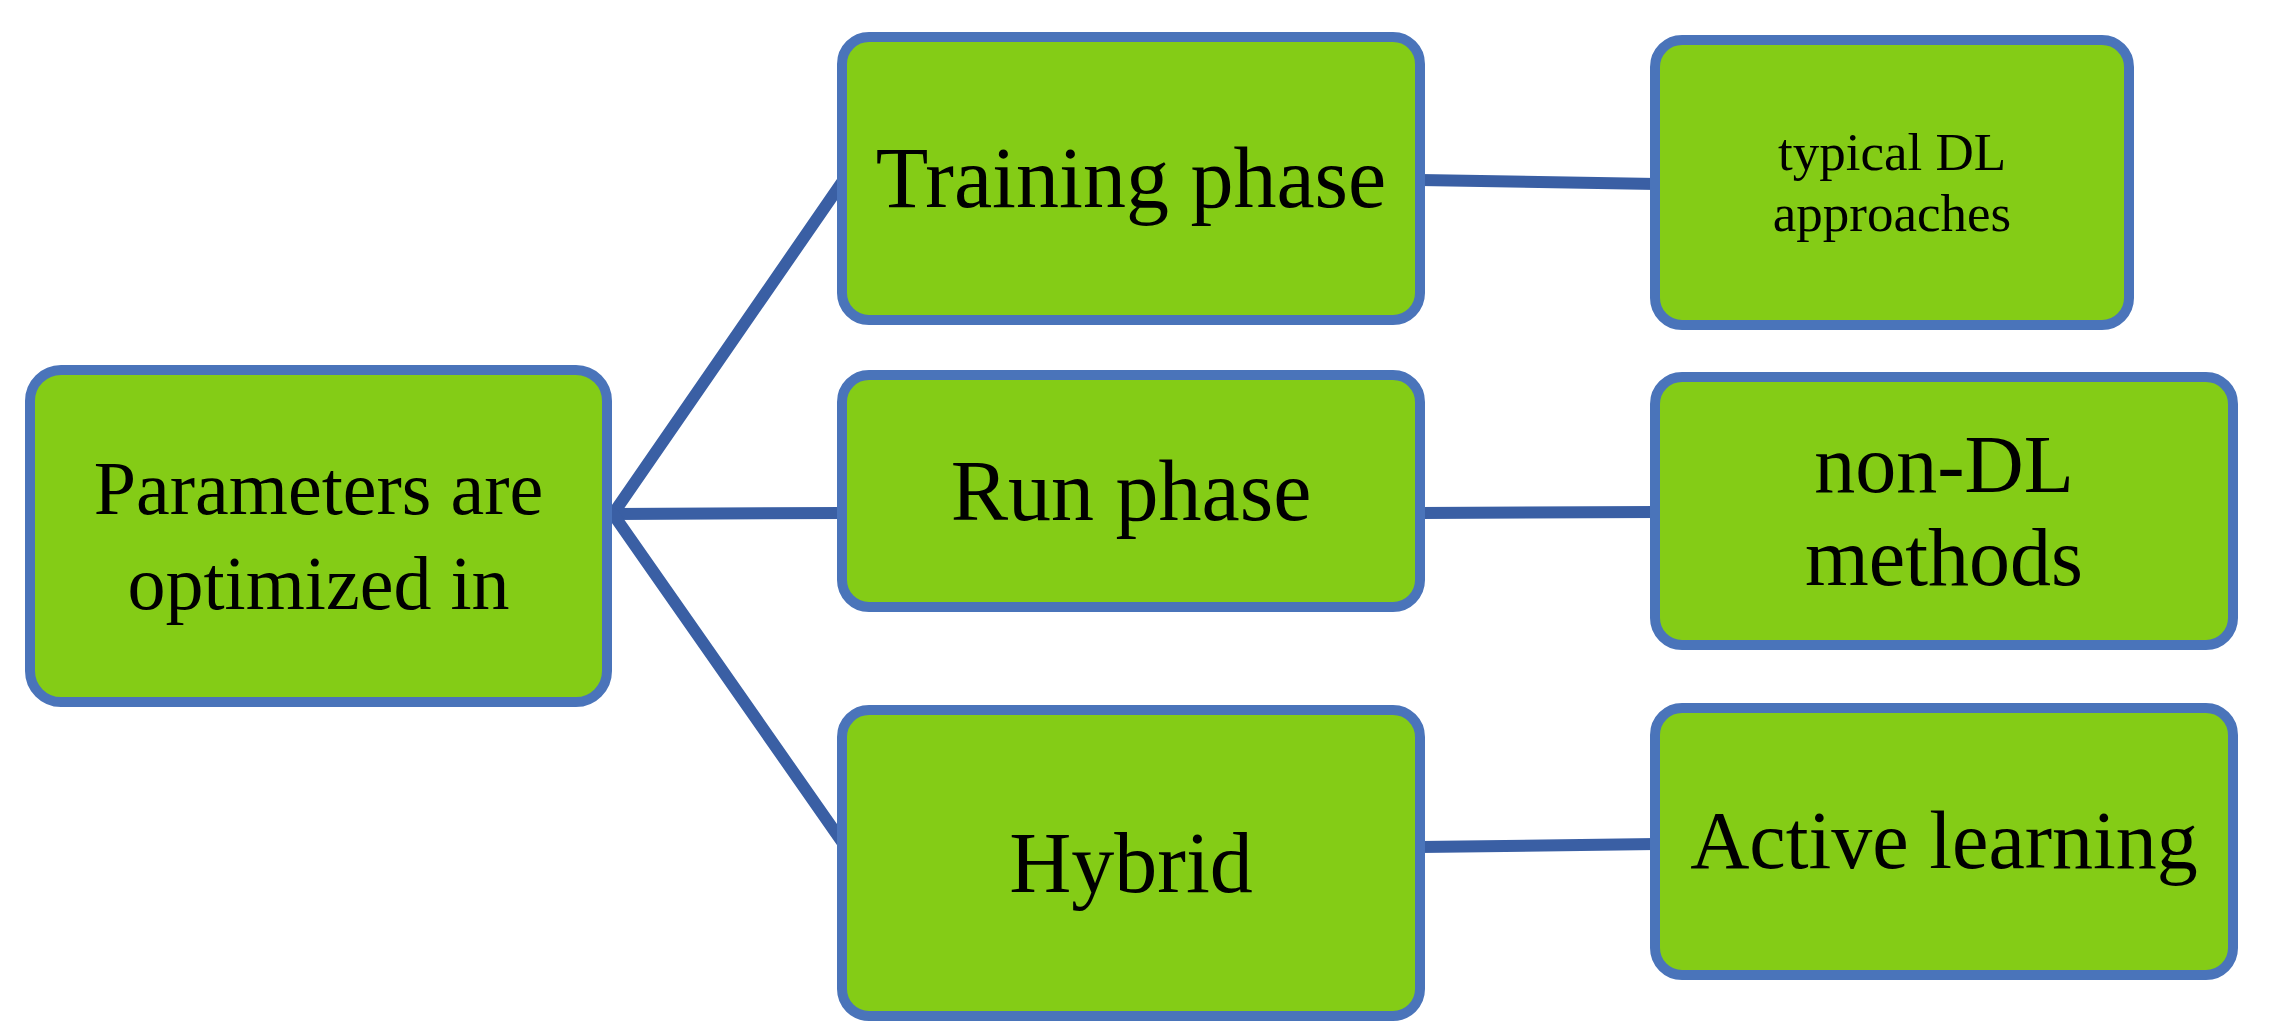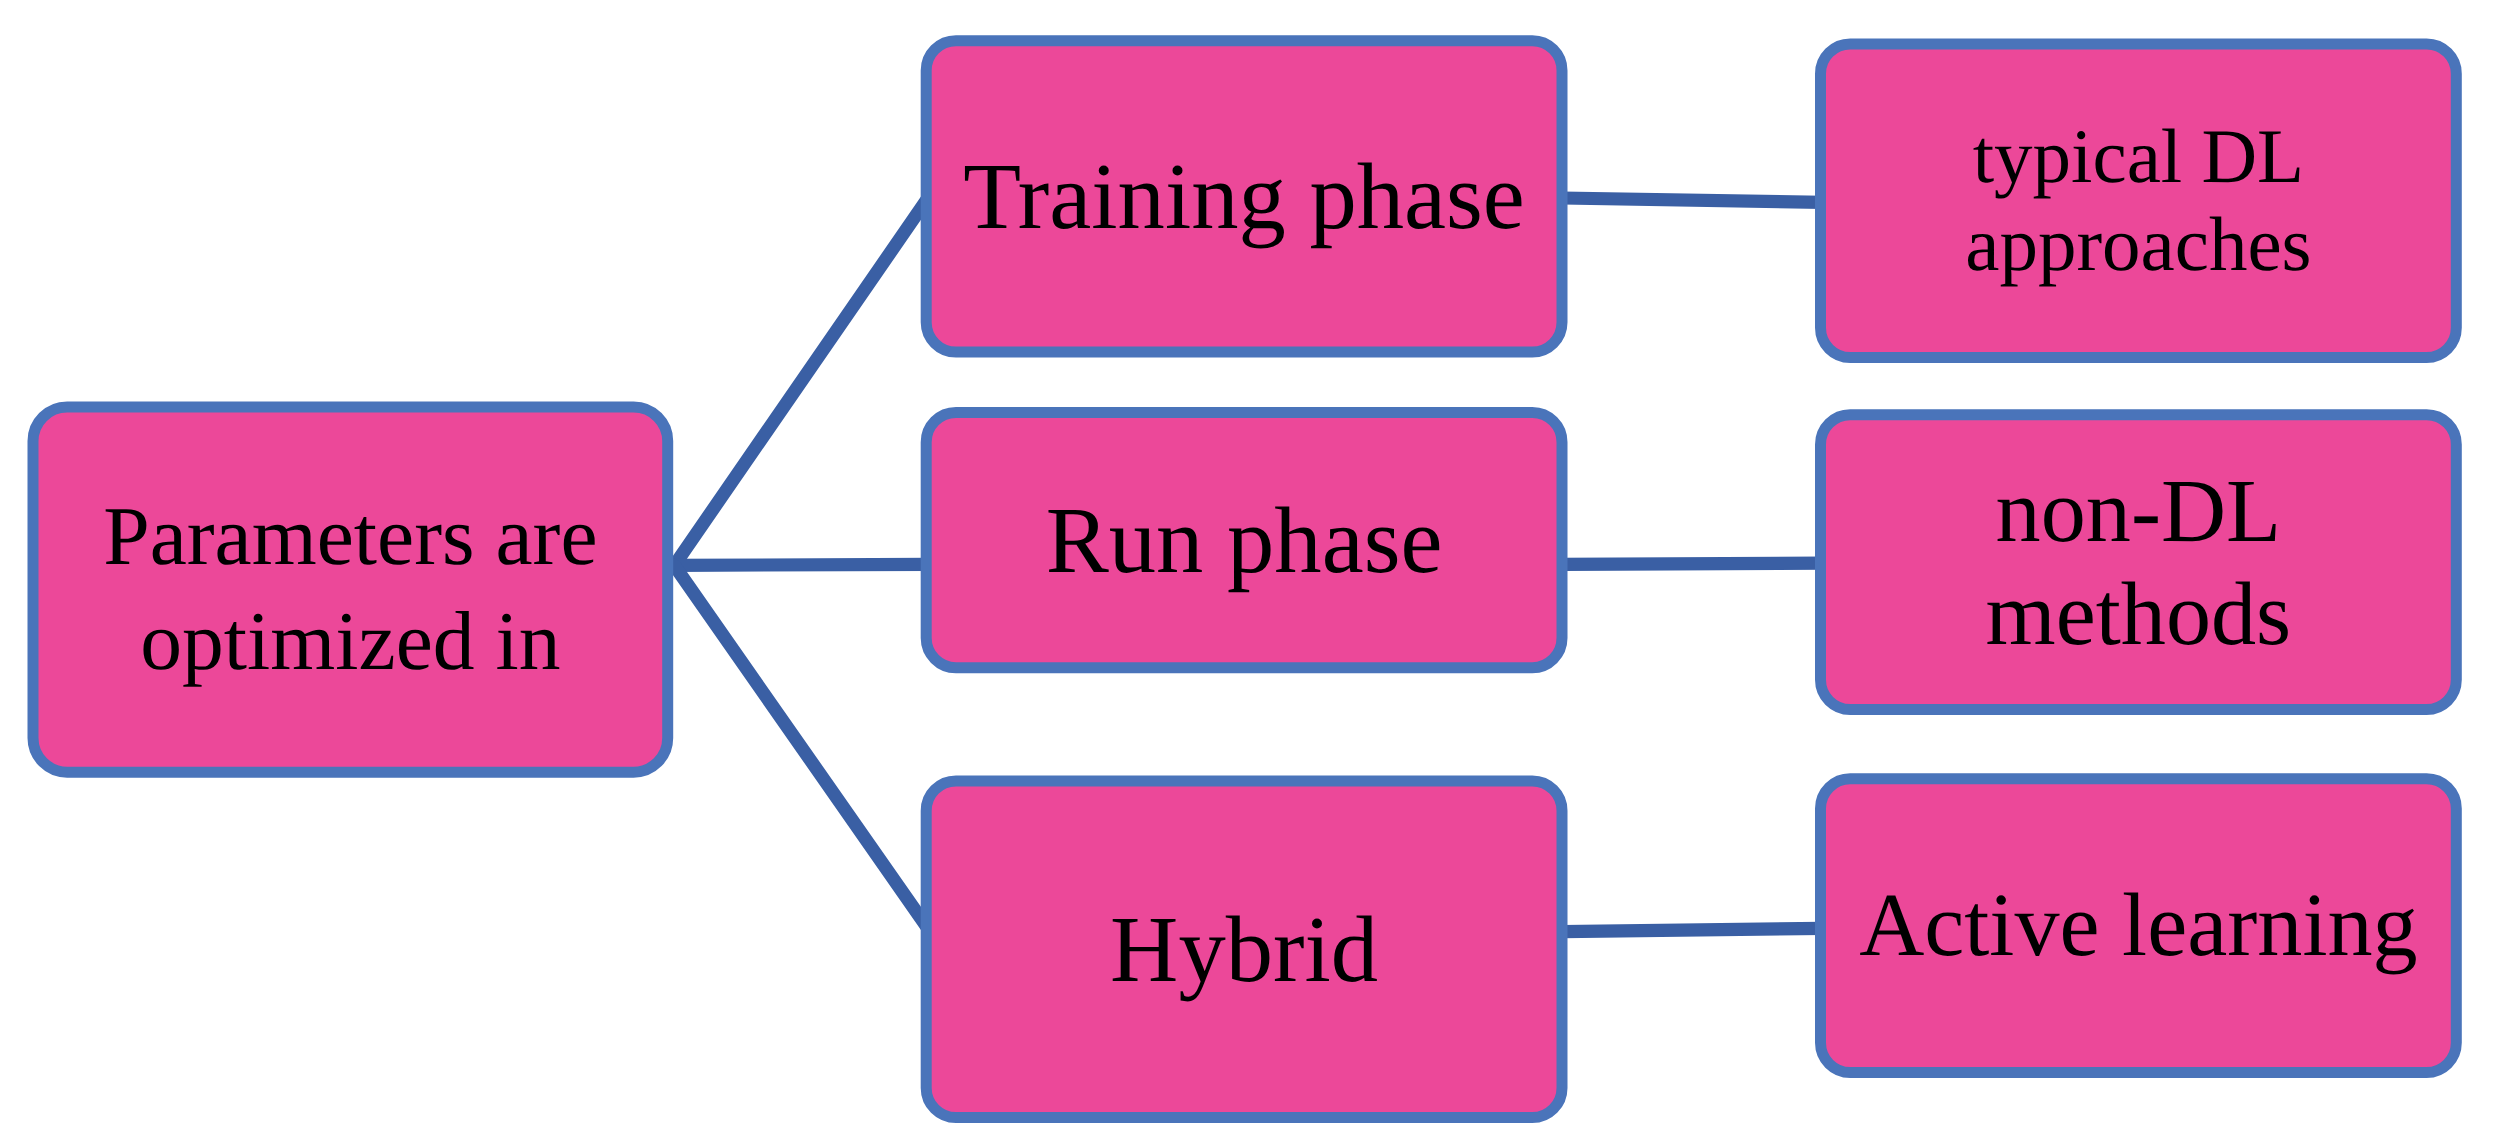--- a/index.html
+++ b/index.html
@@ -23,36 +23,36 @@
     height: 1024px;
   }
   .connectors line {
     stroke: var(--connector, #3A5FA4);
     stroke-width: 12;
     stroke-linecap: round;
   }
   .box {
     position: absolute;
     box-sizing: border-box;
-    background: #ec4899;
+    background: #84cc16;
     border: 10px solid var(--box-border, #4A74BA);
     border-radius: 32px;
     display: flex;
     align-items: center;
     justify-content: center;
     text-align: center;
     color: var(--text, #000000);
   }
   .label { display: block; }
 
   .box-root     { left: 25px;   top: 365px; width: 587px; height: 342px; font-size: 76px; line-height: 1.25; border-radius: 36px; }
   .box-training { left: 837px;  top: 32px;  width: 588px; height: 293px; font-size: 86px; line-height: 1.1; }
   .box-run      { left: 837px;  top: 370px; width: 588px; height: 242px; font-size: 86px; line-height: 1.1; }
   .box-hybrid   { left: 837px;  top: 705px; width: 588px; height: 316px; font-size: 86px; line-height: 1.1; }
-  .box-typical  { left: 1650px; top: 35px;  width: 588px; height: 295px; font-size: 70px; line-height: 1.14; }
+  .box-typical  { left: 1650px; top: 35px;  width: 484px; height: 295px; font-size: 53px; line-height: 1.14; }
   .box-nondl    { left: 1650px; top: 372px; width: 588px; height: 278px; font-size: 82px; line-height: 1.14; }
   .box-active   { left: 1650px; top: 703px; width: 588px; height: 277px; font-size: 82px; line-height: 1.1; }
 
   .box-typical .label { max-width: 500px; }
   .box-nondl   .label { max-width: 440px; }
 </style>
 </head>
 <body>
 
 <div class="canvas">

